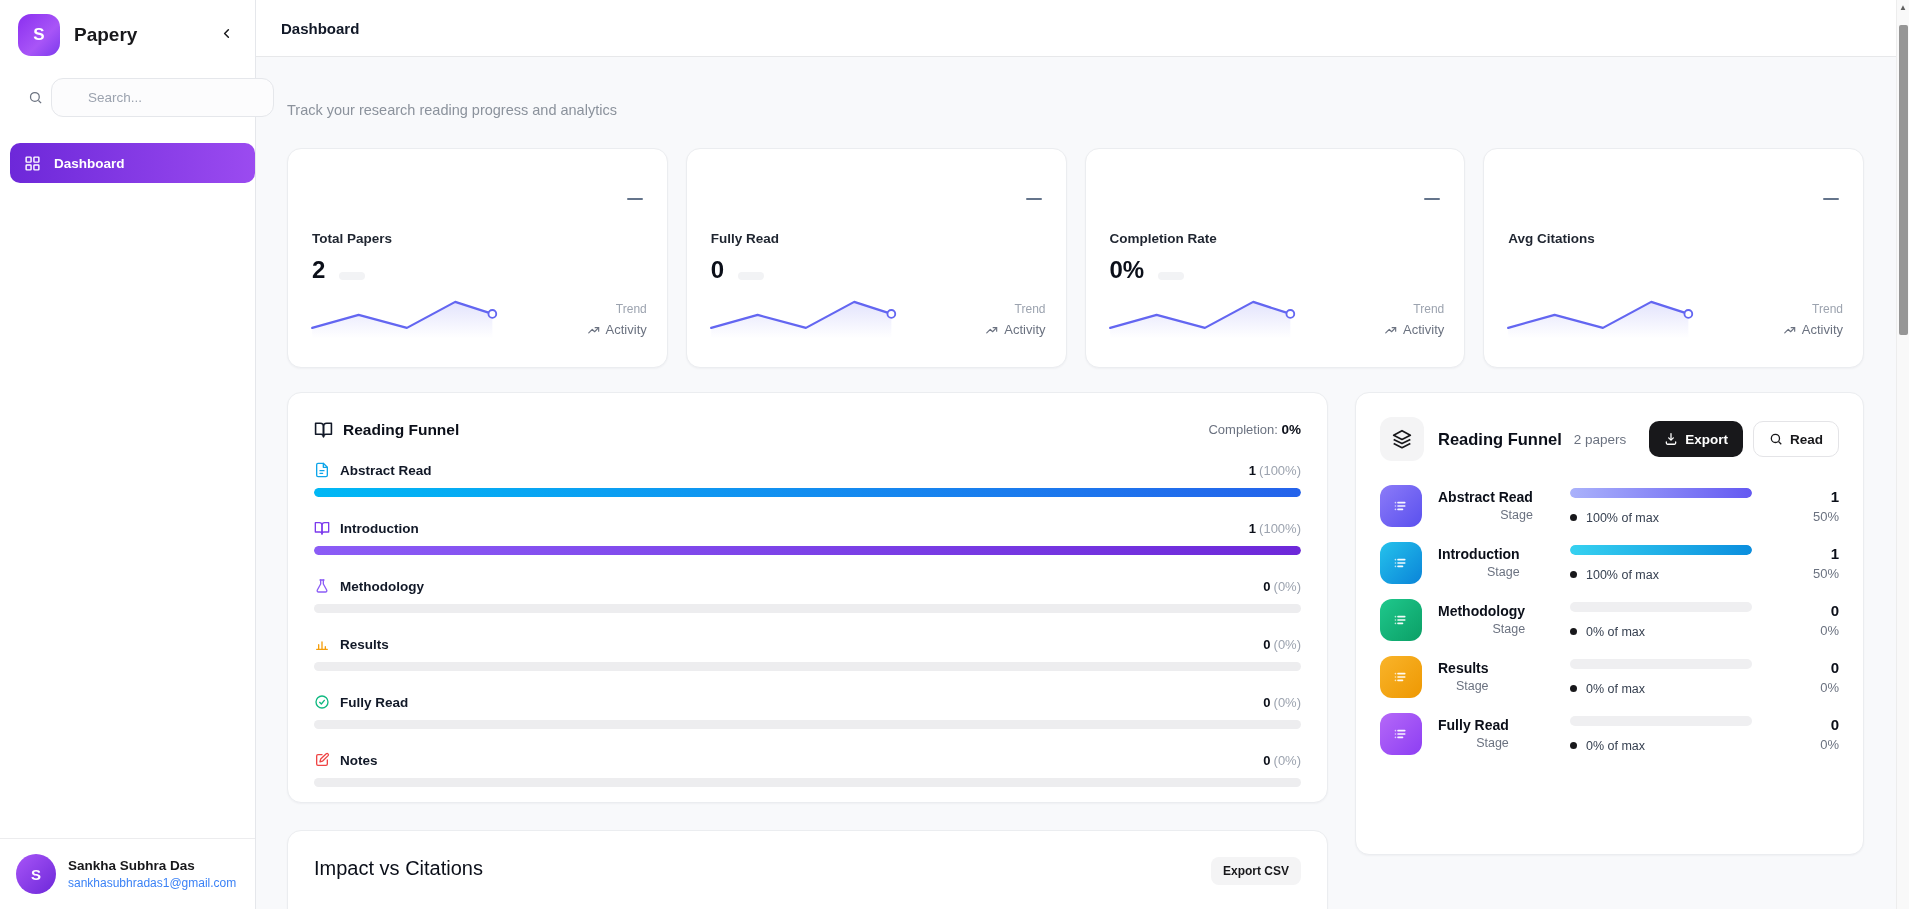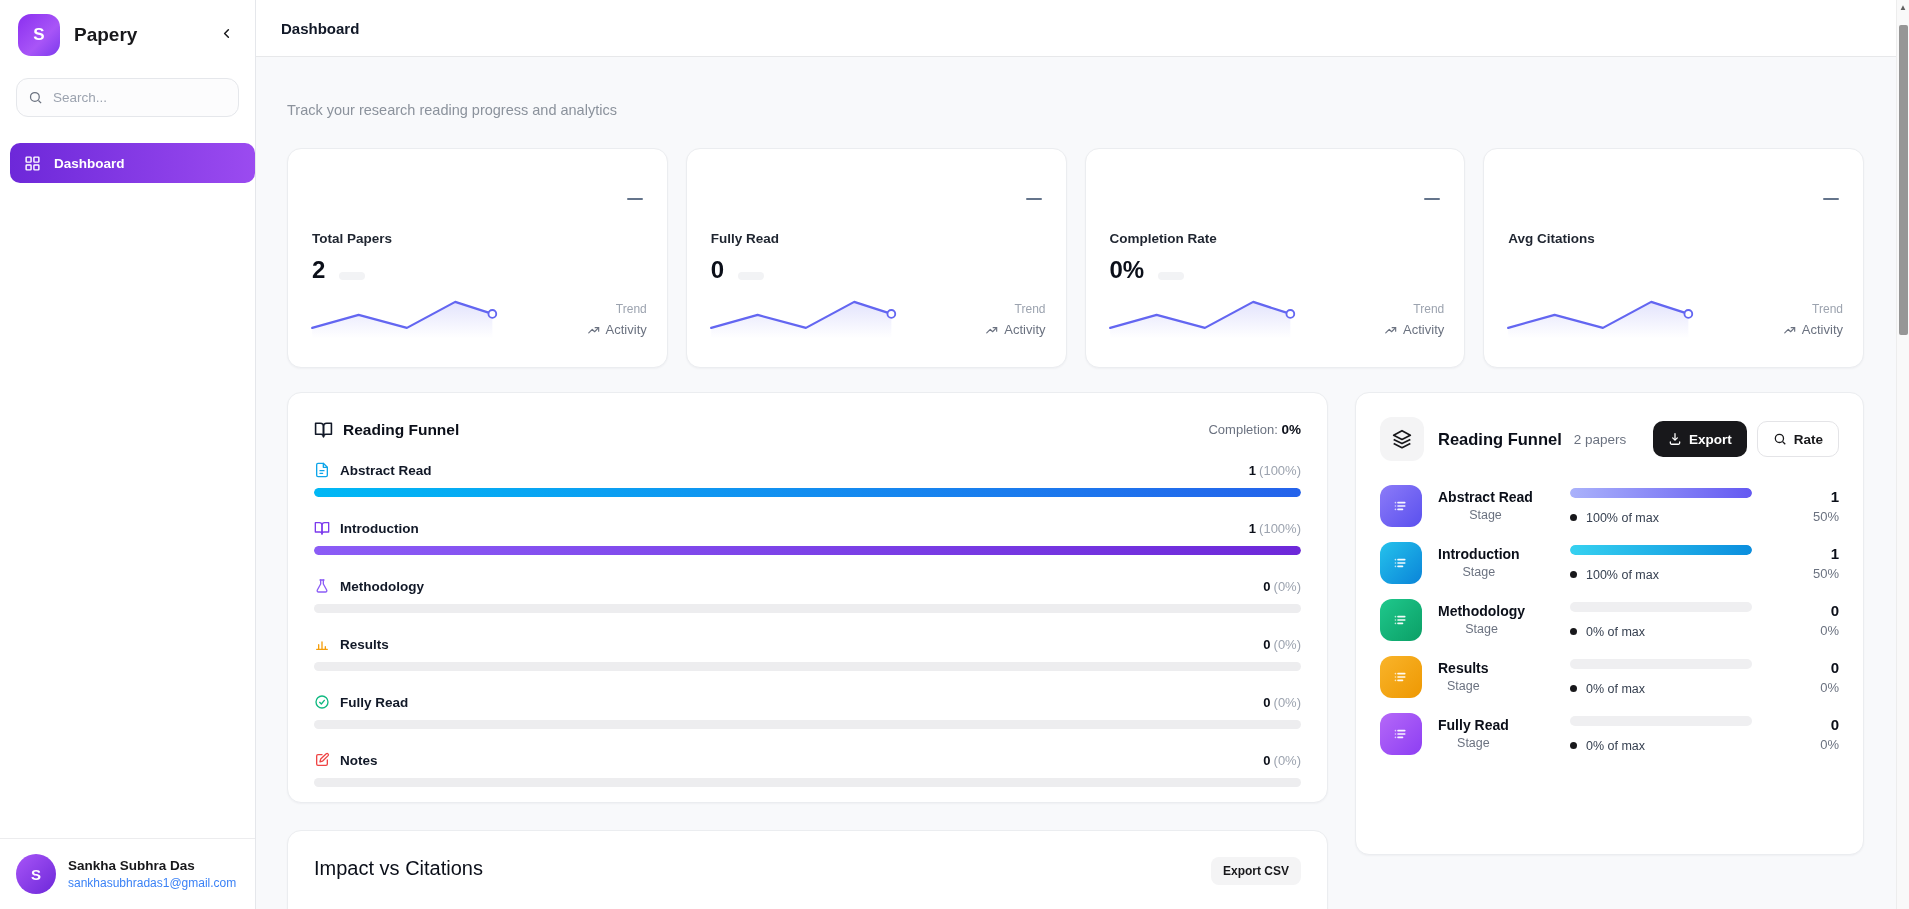--- a/index.html
+++ b/index.html
@@ -6,21 +6,21 @@
   html,body { width:1909px; height:909px; overflow:hidden; font-family:"Liberation Sans","DejaVu Sans",sans-serif; background:#f8f9fb; color:#111827; }
 
   
   .sidebar { position:absolute; left:0; top:0; width:256px; height:909px; background:#ffffff; border-right:1px solid #e5e7eb; }
   .logo-row { display:flex; align-items:center; padding:14px 16px 10px 18px; }
   .logo-badge { width:42px; height:42px; border-radius:13px; background:linear-gradient(135deg,#8b2ff0,#a855f7 60%,#7c3aed); color:#fff; font-weight:bold; font-size:17px; display:flex; align-items:center; justify-content:center; }
   .app-name { font-size:19px; font-weight:700; color:#18181b; margin-left:14px; flex:1; }
   .collapse-btn { width:26px; height:26px; display:flex; align-items:center; justify-content:center; color:#18181b; cursor:pointer; }
   .search-wrap { margin:12px 16px 0 16px; position:relative; }
   .search-wrap svg { position:absolute; left:12px; top:12px; color:#6b7280; }
-  .search-input { width:100%; height:39px; border:1px solid #e5e7eb; border-radius:12px; background:#fcfcfd; padding:0 12px 0 36px; font-size:13.5px; color:#374151; outline:none; font-family:inherit; }
+  .search-input { width:100%; height:39px; border:1px solid #e5e7eb; border-radius:12px; background:#fcfcfd; padding:0 12px 0 36px; font-size:13.5px; color:#374151; outline:none; font-family:inherit;margin-left:35px; }
   .search-input::placeholder { color:#9ca3af; }
   .nav { margin-top:26px; }
   .nav-item { height:40px; display:flex; align-items:center; padding:0 14px; margin-left:10px; border-radius:10px; font-size:13.5px; font-weight:700; cursor:pointer; }
   .nav-item.active { background:linear-gradient(90deg,#6d28d9,#9b4bf0); color:#ffffff; width:calc(100% - 10px); }
   .nav-item.inactive { color:#3f4450; font-weight:600; margin-top:2px; }
   .nav-item .nico { width:18px; height:18px; margin-right:12px; display:flex; align-items:center; }
   .nav-item.inactive .nico { color:#6b7280; }
   .user-box { position:absolute; left:0; bottom:0; width:100%; border-top:1px solid #ececee; padding:15px 16px; display:flex; align-items:center; background:#fff; }
   .avatar { width:40px; height:40px; border-radius:50%; background:linear-gradient(135deg,#a855f7,#6d28d9); color:#fff; font-weight:700; font-size:15px; display:flex; align-items:center; justify-content:center; flex-shrink:0; }
   .user-meta { margin-left:12px; overflow:hidden; }
@@ -78,21 +78,21 @@
   .stage-count { font-size:13.5px; color:#6b7280; margin-left:12px; flex:1; }
   .btn-dark { display:flex; align-items:center; height:36px; padding:0 15px; border-radius:10px; background:#18181b; color:#fff; font-size:13.5px; font-weight:700; cursor:pointer; }
   .btn-light { display:flex; align-items:center; height:36px; padding:0 15px; border-radius:10px; background:#fff; border:1px solid #e4e4e7; color:#18181b; font-size:13.5px; font-weight:700; cursor:pointer; margin-left:10px; }
   .btn-dark svg, .btn-light svg { margin-right:7px; }
   .stage-list { margin-top:24px; }
   .stage-row { display:grid; grid-template-columns:44px 118px 1fr 44px; column-gap:14px; align-items:center; margin-bottom:15px; }
   .stage-icon { width:42px; height:42px; border-radius:12px; display:flex; align-items:center; justify-content:center; }
   .stage-namewrap { text-align:left; }
   .stage-name-inner { display:inline-block; }
   .stage-name { font-size:14px; font-weight:800; color:#0b0f19; white-space:nowrap; }
-  .stage-sub { font-size:12.5px; color:#6b7280; margin-top:3px; text-align:center; }
+  .stage-sub { font-size:12.5px; color:#6b7280; margin-top:3px; text-align:right; }
   .stage-barcol { padding-right:8px; }
   .stage-bar-track { height:10px; border-radius:6px; background:#efeff1; overflow:hidden; width:182px; }
   .stage-bar-fill { height:100%; border-radius:6px; }
   .stage-max { display:flex; align-items:center; font-size:12.5px; color:#374151; margin-top:13px; }
   .stage-max .dot { width:7px; height:7px; border-radius:50%; background:#18181b; margin-right:9px; }
   .stage-valcol { text-align:right; }
   .stage-val { font-size:15px; font-weight:800; color:#0b0f19; }
   .stage-pct { font-size:13px; color:#6b7280; margin-top:4px;text-align:right; }
 
   
@@ -416,21 +416,21 @@
                   <path d="M8 10l4 4 4-4"></path>
                   <path d="M4 17v2a2 2 0 0 0 2 2h12a2 2 0 0 0 2-2v-2"></path>
                 </svg>
               <span>Export</span>
             </div>
             <div class="btn-light">
               <svg width="14" height="14" viewBox="0 0 24 24" fill="none" stroke="currentColor" stroke-width="2.2">
                   <circle cx="11" cy="11" r="7"></circle>
                   <path d="M21 21l-4.3-4.3"></path>
                 </svg>
-              <span>Rate</span>
+              <span>Read</span>
             </div>
           </div>
 
           <div class="stage-list">
 
             <div class="stage-row">
               <div class="stage-icon" style="background:linear-gradient(135deg,#8c7bf8,#5a50ee)">
                 <svg width="18" height="18" viewBox="0 0 24 24" fill="none" stroke="#fff" stroke-width="2.2" stroke-linecap="round">
                     <path d="M8 7.5h9M8 12h9M8 16.5h6" opacity="0.95"></path>
                     <path d="M4.6 7.5h.01M4.6 12h.01M4.6 16.5h.01" opacity="0.7"></path>

